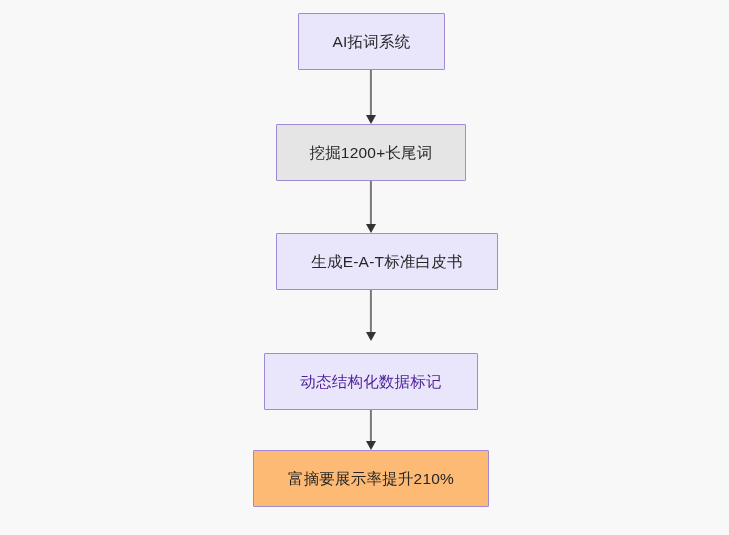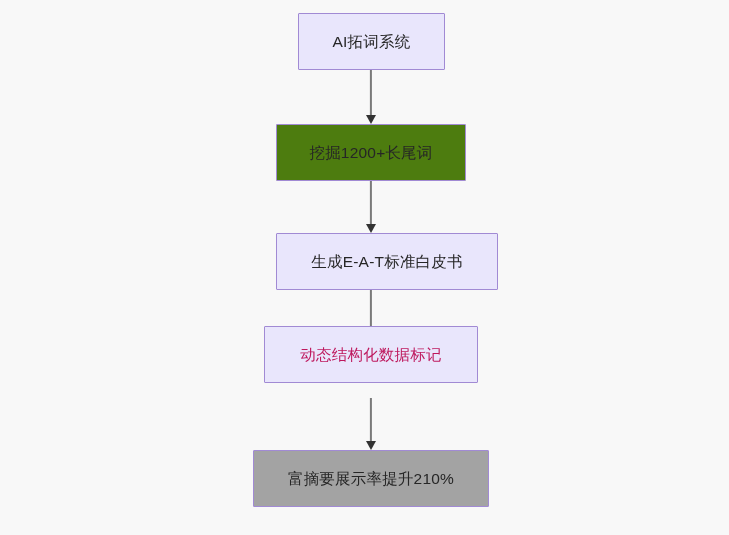--- a/index.html
+++ b/index.html
@@ -78,26 +78,26 @@
     <div class="edge-head" style="top: 42px; border-top-color: rgb(51, 51, 51);"></div>
   </div>
   <div class="edge" id="edge-3" style="left: 371px; top: 398px; height: 52px;">
     <div class="edge-line" style="height: 44px; background: rgb(122, 122, 122);"></div>
     <div class="edge-head" style="top: 43px; border-top-color: rgb(51, 51, 51);"></div>
   </div>
 
   <div class="node" id="node-0" style="left: 298px; top: 13px; width: 147px; height: 57px; background: rgb(233, 230, 252); border-color: rgb(161, 138, 212); color: rgb(38, 38, 38);">
     <span class="node-label">AI拓词系统</span>
   </div>
-  <div class="node" id="node-1" style="left: 276px; top: 124px; width: 190px; height: 57px; background: #4d7c0f; border-color: rgb(161, 138, 212); color: rgb(38, 38, 38);">
+  <div class="node" id="node-1" style="left: 276px; top: 124px; width: 190px; height: 57px; background: #e5e5e5; border-color: rgb(161, 138, 212); color: rgb(38, 38, 38);">
     <span class="node-label">挖掘1200+长尾词</span>
   </div>
   <div class="node" id="node-2" style="left: 260px; top: 233px; width: 222px; height: 57px; background: rgb(233, 230, 252); border-color: rgb(161, 138, 212); color: rgb(38, 38, 38); margin-left: 16px;">
     <span class="node-label">生成E-A-T标准白皮书</span>
   </div>
-  <div class="node" id="node-3" style="left: 264px; top: 326px; width: 214px; height: 57px; background: rgb(233, 230, 252); border-color: rgb(161, 138, 212); color: #be185d;">
+  <div class="node" id="node-3" style="left: 264px; top: 353px; width: 214px; height: 57px; background: rgb(233, 230, 252); border-color: rgb(161, 138, 212); color: #4c1d95;">
     <span class="node-label">动态结构化数据标记</span>
   </div>
-  <div class="node" id="node-4" style="left: 253px; top: 450px; width: 236px; height: 57px; background: #a3a3a3; border-color: rgb(161, 138, 212); color: rgb(38, 38, 38);">
+  <div class="node" id="node-4" style="left: 253px; top: 450px; width: 236px; height: 57px; background: #fdba74; border-color: rgb(161, 138, 212); color: rgb(38, 38, 38);">
     <span class="node-label">富摘要展示率提升210%</span>
   </div>
 
 </div>
 
 </body></html>

